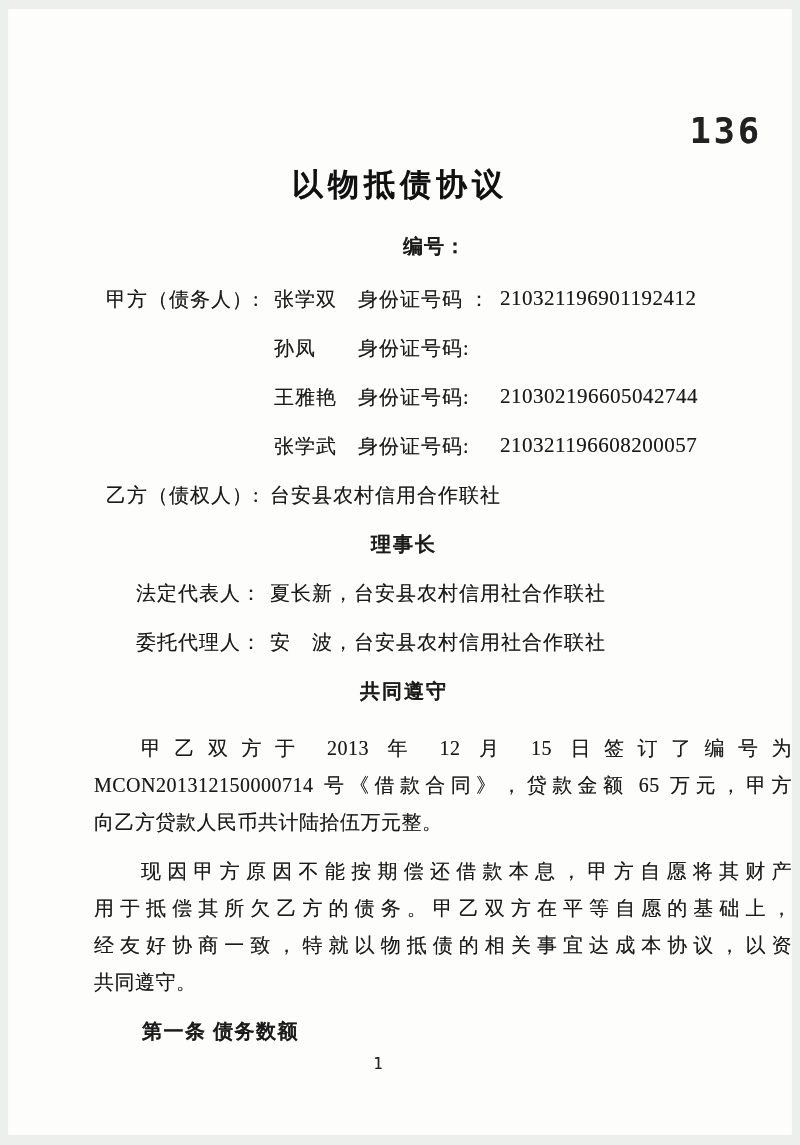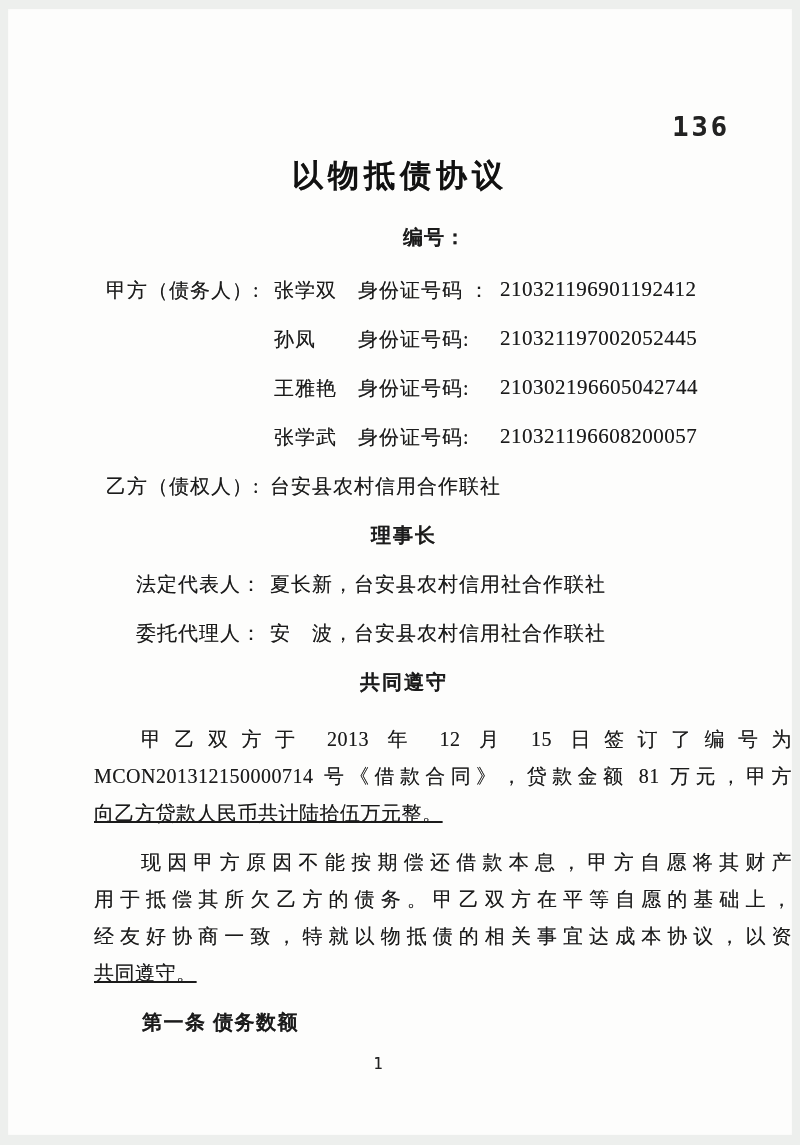--- a/index.html
+++ b/index.html
@@ -25,24 +25,24 @@
     color: #1b1b1b;
     overflow: hidden;
     box-shadow: inset 0 0 2px rgba(0,0,0,0.04);
   }
   .txt {
     text-shadow: 0 0 0.5px rgba(20,20,20,0.55);
   }
   
   .corner-number {
     margin-top: 102px;
-    padding-right: 62px;
+    padding-right: 30px;
     text-align: right;
     font-family: "DejaVu Sans Mono", monospace;
-    font-size: 27px;
+    font-size: 35px;
     font-weight: 600;
     letter-spacing: 3px;
     color: #222;
   }
   
   .doc-title {
     margin-top: 13px;
     text-align: center;
     font-family: "Liberation Sans", sans-serif;
     font-weight: 700;
@@ -91,21 +91,21 @@
   .paragraph {
     margin-left: 86px;
     font-size: 20px;
     line-height: 37px;
     letter-spacing: 0.5px;
   }
   .paragraph.first { margin-top: 3px; }
   .paragraph.second { margin-top: 12px; }
   .pline { text-align: justify; text-align-last: justify; }
   .pline.indent { text-indent: 47px; }
-  .pline.last { text-align: right; text-align-last: left; text-decoration: underline; }
+  .pline.last { text-align: right; text-align-last: left; }
   
   .section-heading {
     margin-top: 17px;
     margin-left: 134px;
     font-size: 20px;
     font-weight: 700;
     letter-spacing: 1.5px;
   }
   
   .footer-page-number {
@@ -137,21 +137,20 @@
       <div class="party-row">
         <span class="col col-label">甲方（债务人）:</span>
         <span class="col col-name">张学双</span>
         <span class="col col-idlabel">身份证号码 ：</span>
         <span class="col col-idvalue">210321196901192412</span>
       </div>
 
       <div class="party-row">
         <span class="col col-name">孙凤</span>
         <span class="col col-idlabel">身份证号码:</span>
-        <span class="col col-idvalue">210321197002052445</span>
       </div>
 
       <div class="party-row">
         <span class="col col-name">王雅艳</span>
         <span class="col col-idlabel">身份证号码:</span>
         <span class="col col-idvalue">210302196605042744</span>
       </div>
 
       <div class="party-row">
         <span class="col col-name">张学武</span>
@@ -174,21 +173,21 @@
       <div class="party-row">
         <span class="col col-label-ind">委托代理人：</span>
         <span class="col col-value">安　波，台安县农村信用社合作联社</span>
       </div>
 
       <div class="party-row row-centered">共同遵守</div>
     </div>
 
     <div class="paragraph first txt">
       <div class="pline indent">甲乙双方于 2013 年 12 月 15 日签订了编号为</div>
-      <div class="pline">MCON201312150000714 号《借款合同》，贷款金额 81 万元，甲方</div>
+      <div class="pline">MCON201312150000714 号《借款合同》，贷款金额 65 万元，甲方</div>
       <div class="pline last">向乙方贷款人民币共计陆拾伍万元整。</div>
     </div>
 
     <div class="paragraph second txt">
       <div class="pline indent">现因甲方原因不能按期偿还借款本息，甲方自愿将其财产</div>
       <div class="pline">用于抵偿其所欠乙方的债务。甲乙双方在平等自愿的基础上，</div>
       <div class="pline">经友好协商一致，特就以物抵债的相关事宜达成本协议，以资</div>
       <div class="pline last">共同遵守。</div>
     </div>
 

